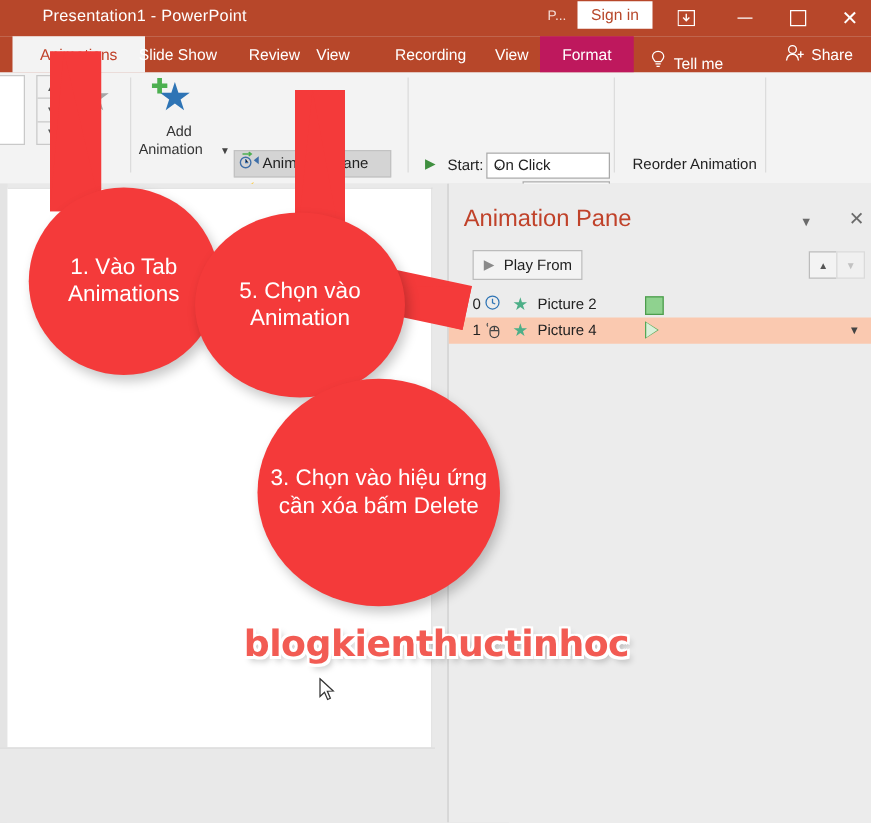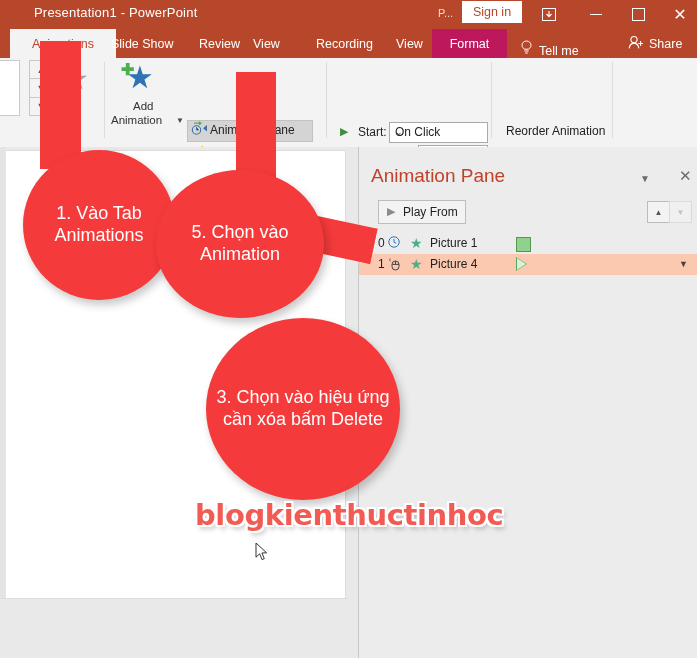--- a/index.html
+++ b/index.html
@@ -198,21 +198,21 @@
     border-left:11px solid #55a855;}
   .ar-car{position:absolute;left:320px;top:5px;font-size:9px;color:#444;}
 
   
   .bubble{position:absolute;background:#f43a3a;border-radius:50%;
     box-shadow:3px 5px 9px rgba(0,0,0,.22);
     display:flex;align-items:center;justify-content:center;text-align:center;
     color:#fff;line-height:1.22;}
   .b1{left:23px;top:150px;width:152px;height:150px;font-size:18px;}
   .b2{left:156px;top:170px;width:168px;height:148px;font-size:18px;}
-  .b3{left:206px;top:318px;width:194px;height:182px;font-size:18px;}
+  .b3{left:206px;top:303px;width:194px;height:182px;font-size:18px;}
 
   .tail{position:absolute;background:#f43a3a;}
   
   .t1{left:40px;top:41px;width:0;height:0;
       border-left:11px solid transparent;border-right:30px solid transparent;
       border-bottom:128px solid #f43a3a;}
   
   .t2{left:236px;top:72px;width:0;height:0;
       border-left:14px solid transparent;border-right:26px solid transparent;
       border-bottom:140px solid #f43a3a;}
@@ -408,21 +408,21 @@
 
   <div class="anim-row" style="top:86px;">
     <span class="ar-num">0</span>
     <span class="ar-trig">
       <svg width="12" height="12" viewBox="0 0 12 12" aria-hidden="true">
         <circle cx="6" cy="6" r="5.2" fill="none" stroke="#2e74b5" stroke-width="1"></circle>
         <path d="M6 3 L6 6.2 L8.2 7.2" stroke="#2e74b5" stroke-width="1" fill="none"></path>
       </svg>
     </span>
     <span class="ar-star">★</span>
-    <span class="ar-name">Picture 1</span>
+    <span class="ar-name">Picture 2</span>
     <span class="ar-bar"></span>
   </div>
 
   <div class="anim-row sel" style="top:107px;">
     <span class="ar-num">1</span>
     <span class="ar-trig">
       <svg width="13" height="14" viewBox="0 0 13 14" aria-hidden="true">
         <path d="M2.2 1.5 C1.4 2.6 1.6 3.6 2.4 4.1" stroke="#555" stroke-width="1" fill="none"></path>
         <rect x="4" y="4" width="7" height="9" rx="3.5" fill="none" stroke="#444" stroke-width="1"></rect>
         <path d="M7.5 4.3 L7.5 7.4" stroke="#444" stroke-width="1"></path>

